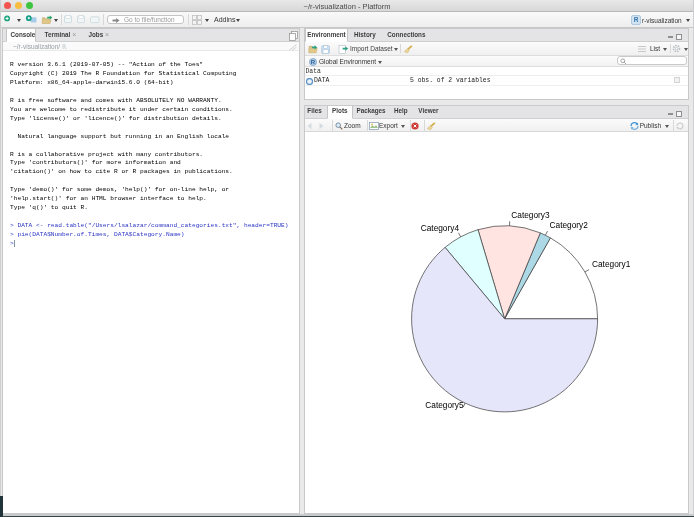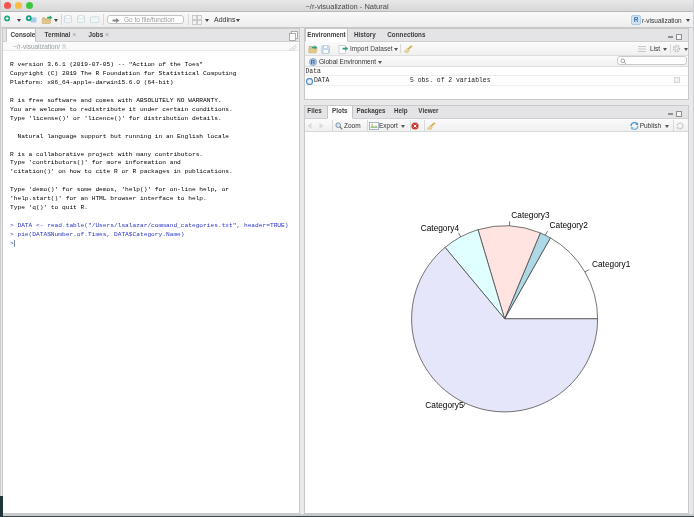--- a/index.html
+++ b/index.html
@@ -64,21 +64,21 @@
 #bottomstrip { left:0; top:513.5px; width:694px; height:3.5px; background:#c6caca; border-bottom:1.5px solid #39464a; }
 #leftdark { left:0; top:496px; width:3px; height:21px; background:#20343a; }
 </style>
 </head>
 <body>
 
 <div class="abs" id="titlebar">
   <div class="tl" style="left:4px; background:#f2554f;"></div>
   <div class="tl" style="left:15px; background:#f7bd41;"></div>
   <div class="tl" style="left:26px; background:#3fc43f;"></div>
-  <div id="title">~/r-visualization - Natural</div>
+  <div id="title">~/r-visualization - Platform</div>
 </div>
 
 <div class="abs" id="toolbar">
   <svg class="abs" style="left:4px; top:2.5px;" width="60" height="9" viewBox="0 0 60 9">
     <circle cx="3.1" cy="3.4" r="2.9" fill="#15a37a"></circle>
     <path d="M1.5 3.4h3.2M3.1 1.8v3.2" stroke="#fff" stroke-width="1"></path>
     <rect x="26.5" y="2.2" width="6" height="5.3" rx="0.8" fill="#a8cdea"></rect>
     <circle cx="24.8" cy="3.2" r="2.9" fill="#17a087"></circle>
     <circle cx="24.8" cy="3.2" r="1.1" fill="#e8f6f2"></circle>
     <path d="M38.2 4.8 h8.8 l-0.9 3.7 h-7.9 z" fill="#e3c988" stroke="#c0a45e" stroke-width="0.5"></path>

